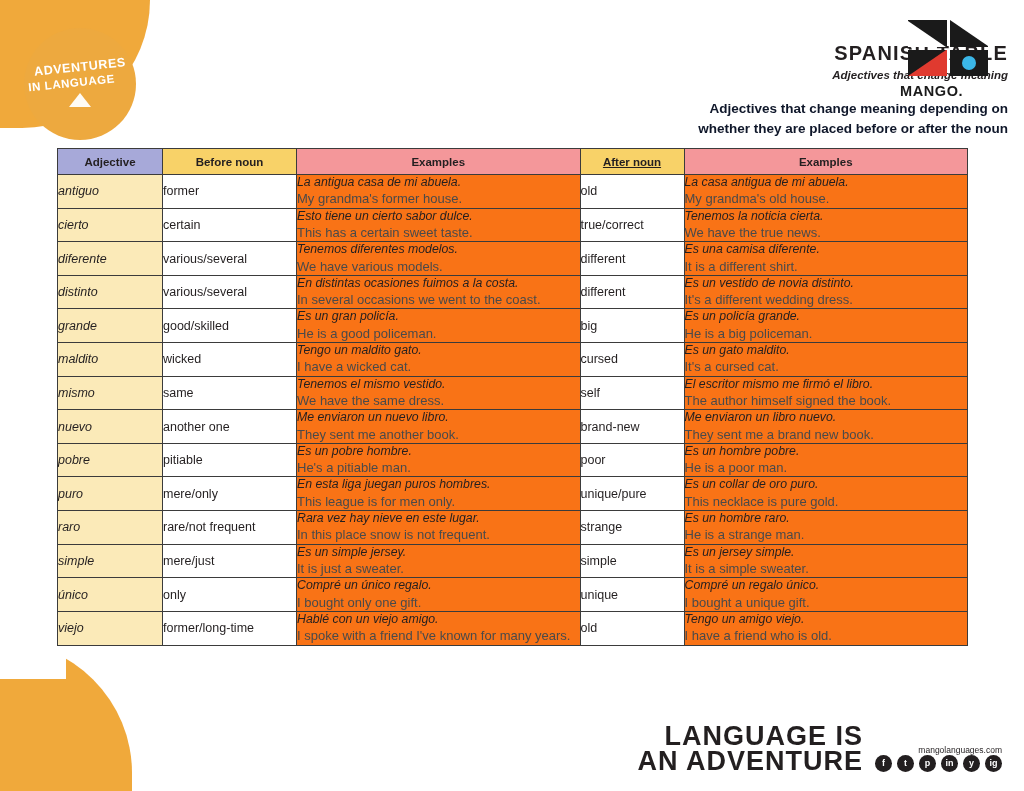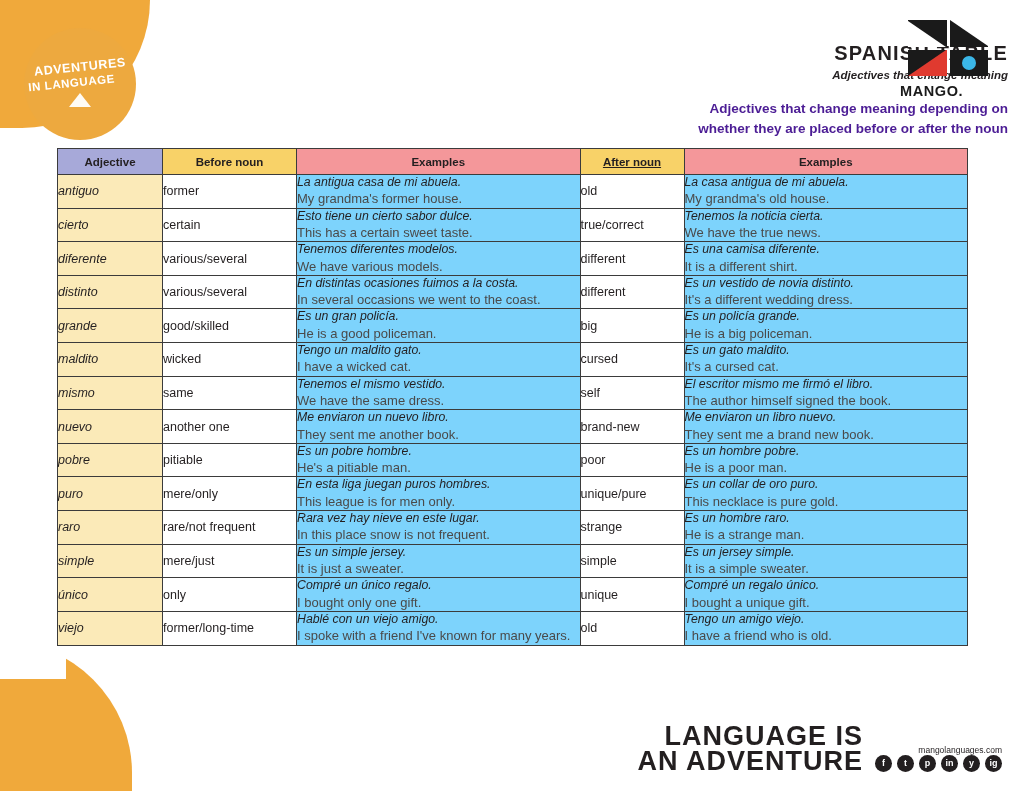--- a/index.html
+++ b/index.html
@@ -100,21 +100,21 @@
     font-size: 11.5px;
     font-style: italic;
     font-weight: bold;
     color: #231f20;
     margin-top: 4px;
   }
   .lede {
     margin-top: 18px;
     font-size: 13.5px;
     font-weight: bold;
-    color: #4c1d95;
+    color: #0f172a;
     line-height: 1.45;
   }
 
   
   .mango {
     position: absolute;
     right: 28px; top: 20px;
     width: 96px;
     text-align: left;
   }
@@ -218,21 +218,21 @@
     background: #ffffff;
     font-size: 12.5px;
     padding: 0 0 0 10px;
   }
   td.c-after {
     background: #ffffff;
     font-size: 12.5px;
     padding: 0 0 0 8px;
   }
   td.c-ex {
-    background: #7dd3fc;
+    background: #f97316;
     padding: 6px 8px 6px 10px;
   }
   .ex-es {
     font-style: italic;
     font-size: 12.3px;
     line-height: 1.25;
     color: #231f20;
   }
   .ex-en {
     font-size: 13px;

